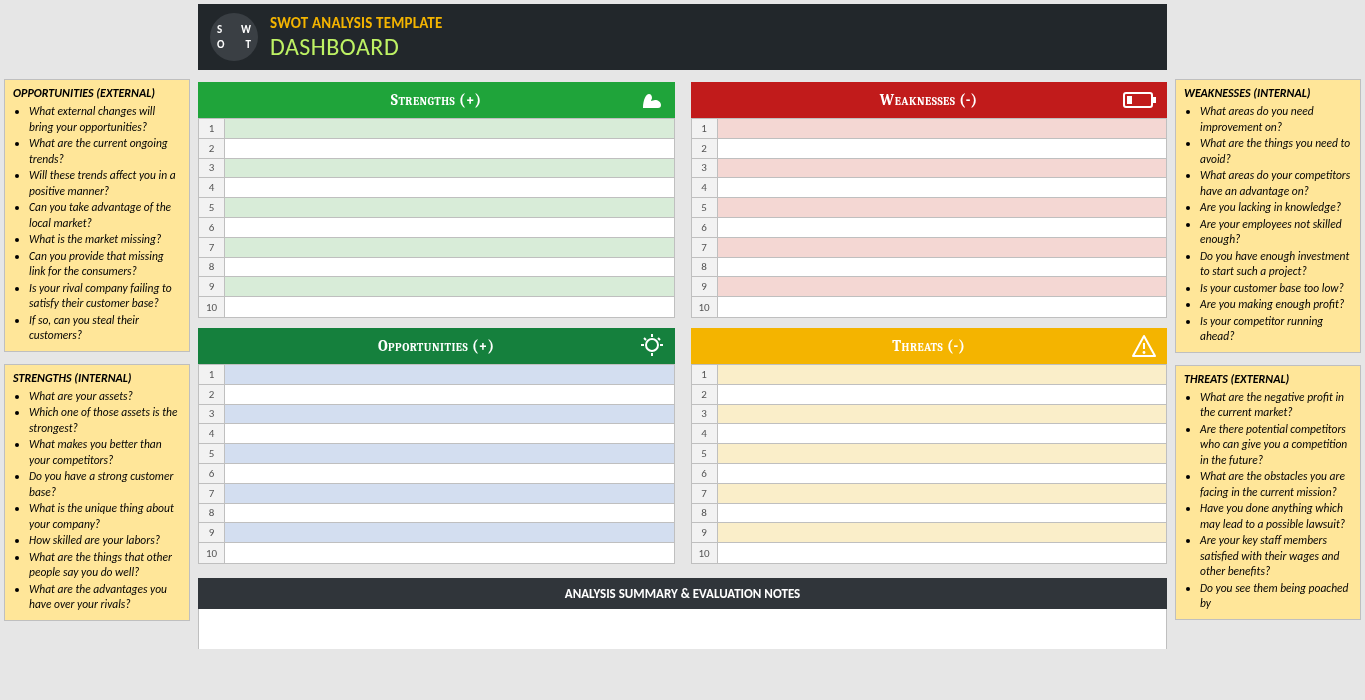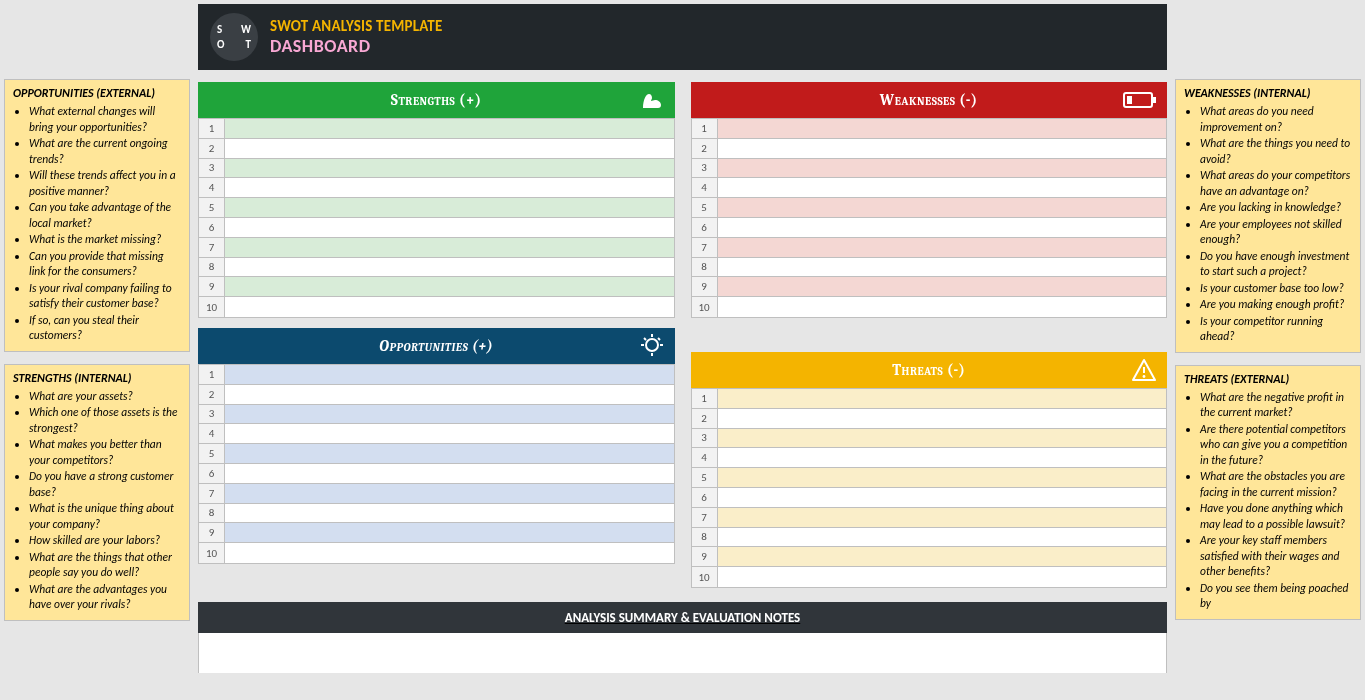--- a/index.html
+++ b/index.html
@@ -13,21 +13,21 @@
   .center { flex:1; display:flex; flex-direction:column; }
   .header { background:#22272b; color:#fff; display:flex; align-items:stretch; height:66px; }
   .logo-circle { width:48px; height:48px; border-radius:50%; background:#3a3f44; margin:9px 12px; position:relative; display:flex; flex-wrap:wrap; align-items:center; justify-content:center; }
   .logo-circle span{ position:absolute; color:#fff; font-size:11px; font-weight:bold;}
   .lc-s{left:7px;top:10px;color:#f4b400}
   .lc-w{right:7px;top:10px;color:#fff}
   .lc-o{left:7px;bottom:10px;color:#f4b400}
   .lc-t{right:7px;bottom:10px;color:#fff}
   .titles { flex:0 0 auto; display:flex; flex-direction:column; justify-content:center; }
   .titles .t1 { color:#f4b400; font-weight:bold; font-size:15px; letter-spacing:.2px;}
-  .titles .t2 { color:#f9a8d4; font-size:18px; font-weight:bold; letter-spacing:.5px;}
+  .titles .t2 { color:#bef264; font-size:24px; font-weight:normal; letter-spacing:.5px;}
   .header-right { margin-left:auto; display:flex; align-items:center; gap:10px; padding-right:10px;}
   .hr-text { text-align:right; font-size:11.5px; line-height:1.5;}
   .hr-text .l1{ color:#fff;}
   .hr-text .l1 b{ font-weight:bold;}
   .hr-text .l2{ color:#ccc; font-style:italic;}
   .arrow-btn{ color:#fff; font-size:16px; cursor:pointer;}
   .someka-logo{ background:#fff; padding:6px 10px; display:flex; flex-direction:column; align-items:center; justify-content:center;}
   .someka-logo .big{ font-size:20px; font-weight:bold; color:#222; letter-spacing:-.5px}
   .someka-logo .small{ font-size:10px; color:#333; font-weight:bold;}
   .grid { display:grid; grid-template-columns:1fr 1fr; gap:10px 16px; margin-top:12px;}
@@ -41,29 +41,29 @@
   .row .num{ width:26px; display:flex; align-items:center; justify-content:center; font-size:11px; color:#555; background:#f2f2f2; border-right:1px solid #bfbfbf;}
   .row .cell{ flex:1; }
   .strengths .panel-head{ background:#1fa43a;}
   .strengths .row.alt .cell{ background:#d8ecd8;}
   .strengths .row .cell{ background:#eef7ee;}
   .strengths .row.plain .cell{ background:#fff;}
   .weaknesses .panel-head{ background:#c11b1b;}
   .weaknesses .row.alt .cell{ background:#f4d7d3;}
   .weaknesses .row .cell{ background:#fbeceb;}
   .weaknesses .row.plain .cell{ background:#fff;}
-  .opportunities .panel-head{ background:#0c4a6e;font-style:italic;}
+  .opportunities .panel-head{ background:#15803d;}
   .opportunities .row.alt .cell{ background:#d3def0;}
   .opportunities .row .cell{ background:#e9eef8;}
   .opportunities .row.plain .cell{ background:#fff;}
-  .threats .panel-head{ background:#f4b400; color:#fff;margin-top:24px;}
+  .threats .panel-head{ background:#f4b400; color:#fff;}
   .threats .row.alt .cell{ background:#faeec9;}
   .threats .row .cell{ background:#fdf6e3;}
   .threats .row.plain .cell{ background:#fff;}
-  .summary{ margin-top:14px;text-decoration:underline;}
+  .summary{ margin-top:14px;}
   .summary-head{ background:#30353a; color:#fff; text-align:center; font-weight:bold; font-size:13px; padding:8px 0;}
   .summary-body{ background:#fff; height:40px; border-left:1px solid #bfbfbf; border-right:1px solid #bfbfbf;}
   svg{display:block}
 </style>
 </head>
 <body>
 
 <div class="wrap">
 
   <div class="side">

